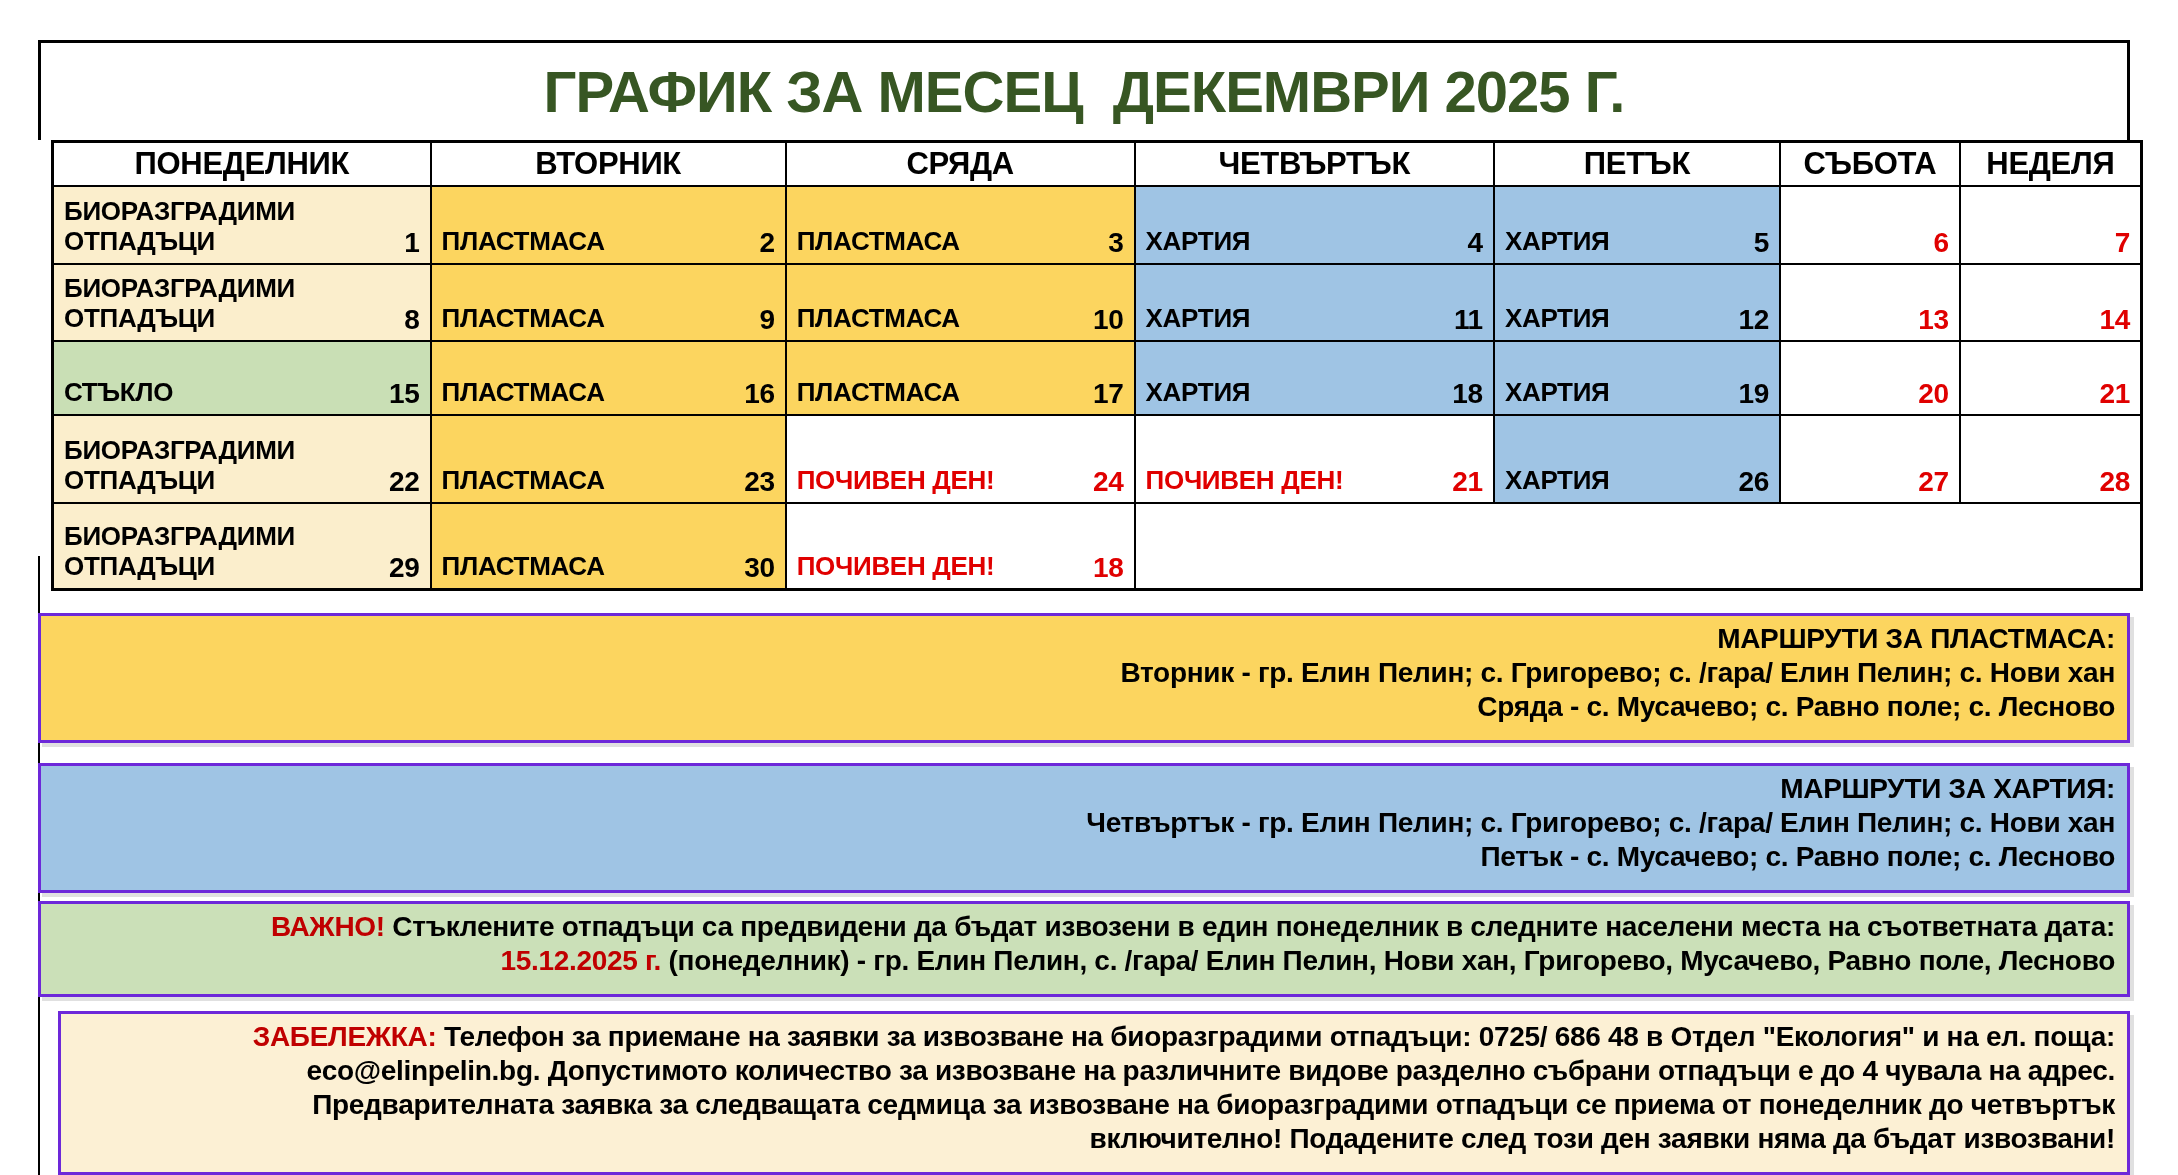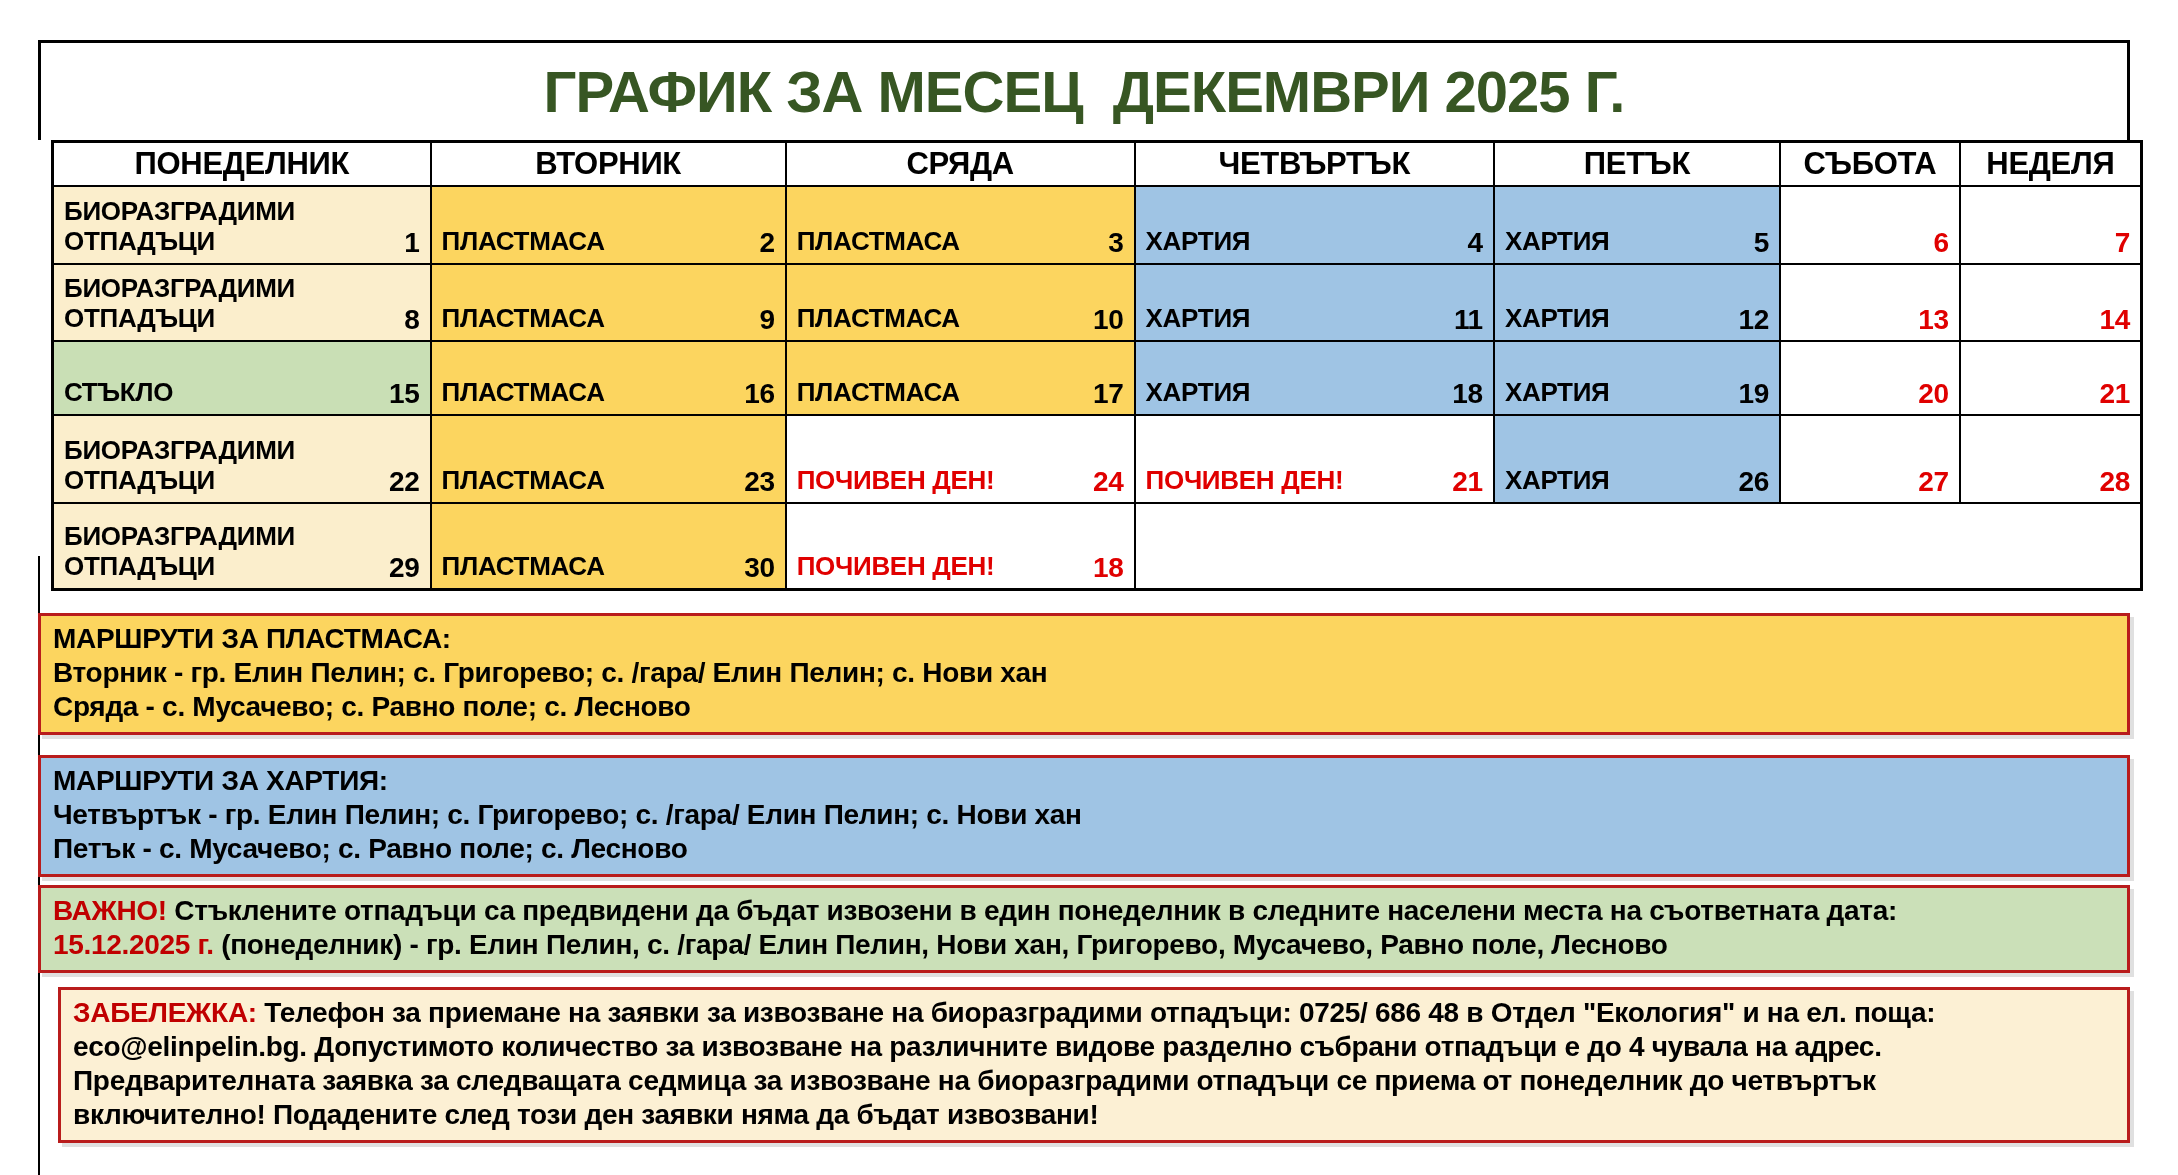--- a/index.html
+++ b/index.html
@@ -31,22 +31,22 @@
   td.bio{background:#FBEECC;}
   td.plastic{background:#FCD55F;}
   td.paper{background:#9FC4E4;}
   td.glass{background:#C9DFB5;}
   td.holiday{background:#ffffff;}
   td.weekend{background:#ffffff;}
   td.empty{background:#ffffff;}
   td.holiday .lab,td.holiday .num,td.weekend .num{color:#E00000;}
   
   .box{
-    border:3px solid #b91c1c;padding:6px 12px 8px 12px;font-size:28px;line-height:34px;
-    box-shadow:4px 4px 0 rgba(0,0,0,0.12);background:#fff;position:relative;
+    border:3px solid #6d28d9;padding:6px 12px 16px 12px;font-size:28px;line-height:34px;
+    box-shadow:4px 4px 0 rgba(0,0,0,0.12);background:#fff;position:relative;text-align:right;
   }
   .box div{white-space:nowrap;}
   .box-plastic{background:#FCD55F;margin-top:22px;}
   .box-paper{background:#9FC4E4;margin-top:20px;}
   .box-important{background:#CBE0B8;margin-top:8px;}
   .box-note{background:#FCF0D4;margin-top:14px;margin-left:20px;}
   .red{color:#C00000;}
 </style>
 </head>
 <body>

